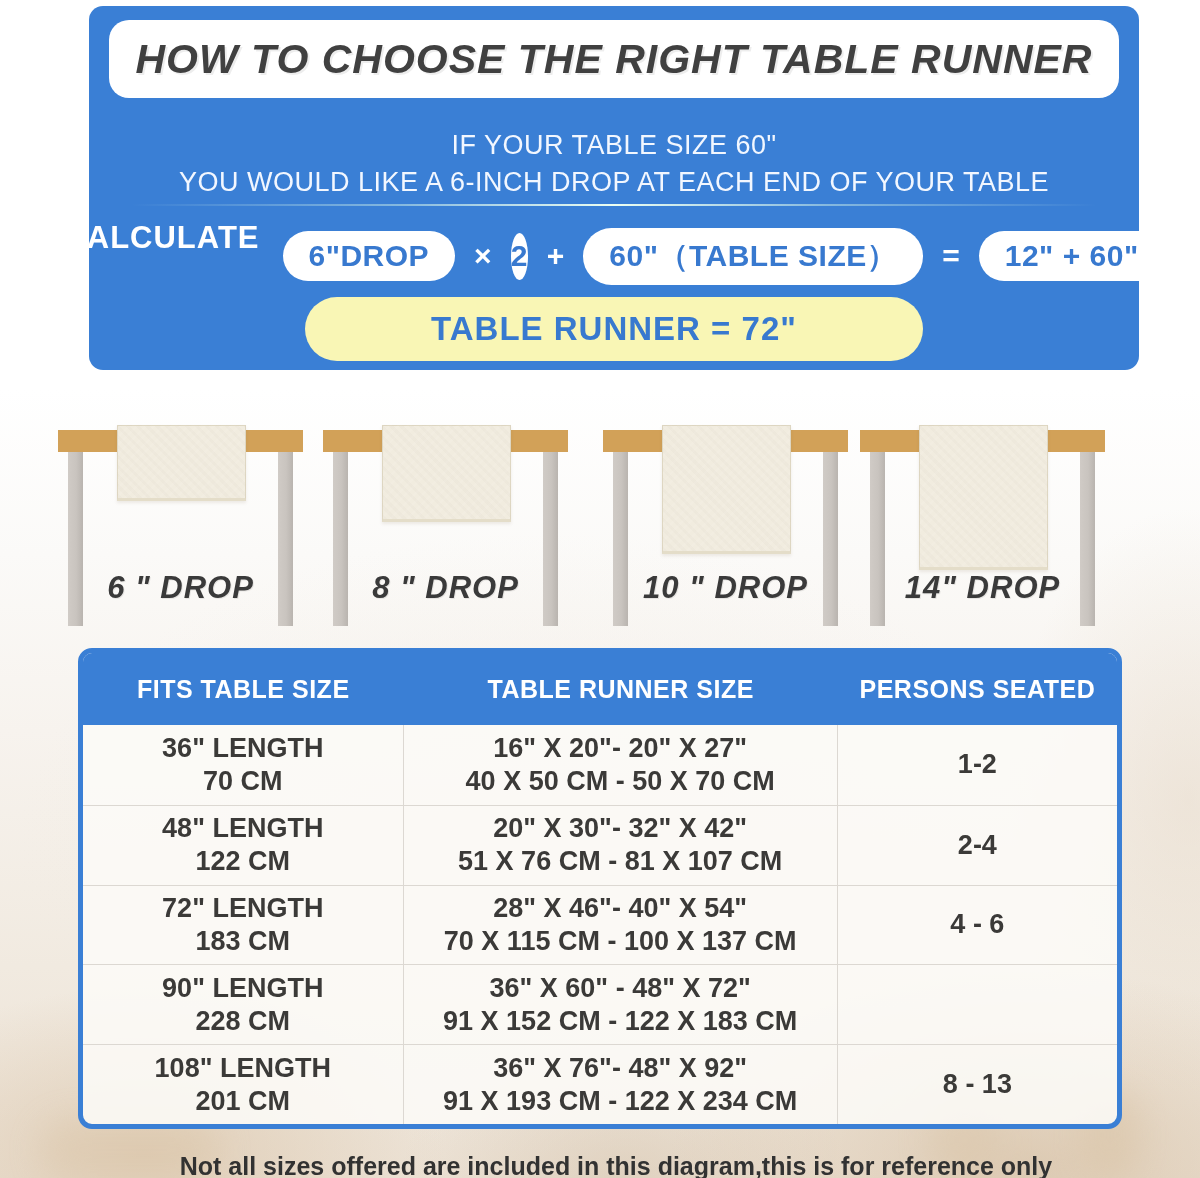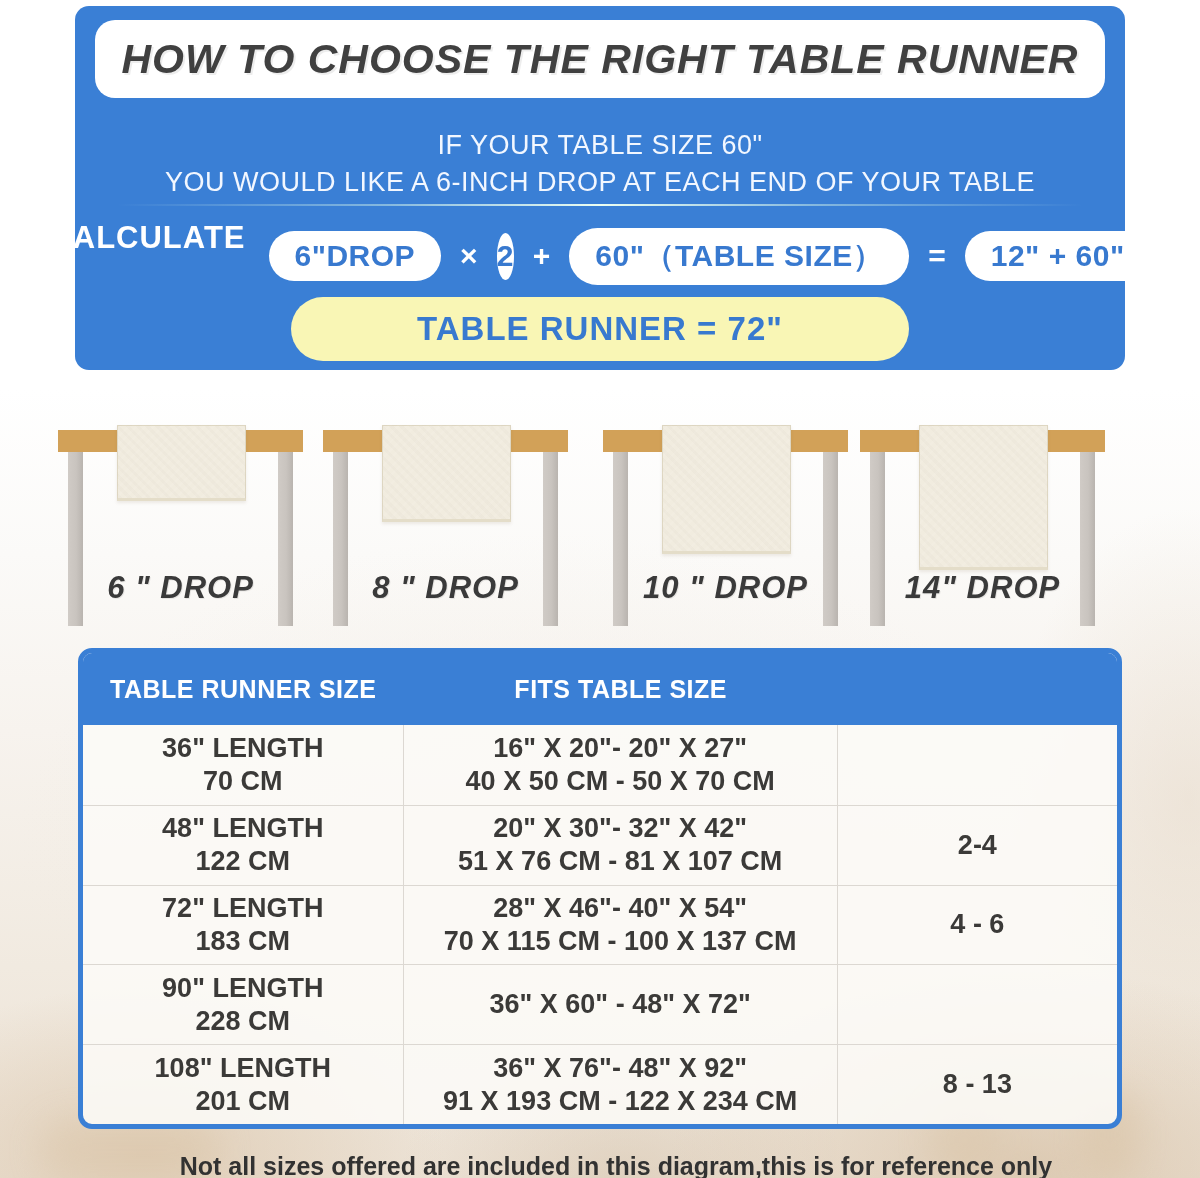--- a/index.html
+++ b/index.html
@@ -19,21 +19,21 @@
       radial-gradient(700px 420px at 45% 72%, rgba(240,234,226,.45), transparent 75%),
       linear-gradient(180deg,#ffffff 0%,#ffffff 33%,#fbfaf8 47%,#f7f3ee 62%,#f1eae0 82%,#ece2d5 100%);
   }
   .bg-blob{position:absolute;z-index:0;filter:blur(16px);opacity:.35;border-radius:40px;background:#d9c3a4;}
   .blob-1{left:40px;top:1120px;width:180px;height:60px;}
   .blob-2{left:930px;top:1100px;width:70px;height:80px;}
   .blob-3{left:1080px;top:1090px;width:60px;height:90px;opacity:.45;}
 
   
   .hero{
-    position:absolute;left:75px;top:6px;width:1050px;height:364px;z-index:2;
+    position:absolute;left:89px;top:6px;width:1050px;height:364px;z-index:2;
     background:var(--accent,#3a7fd5);border-radius:14px;
   }
   .title-box{
     position:absolute;left:20px;right:20px;top:14px;height:78px;
     background:#ffffff;border-radius:20px;
     display:flex;align-items:center;justify-content:center;
   }
   .title-box h1{
     margin:0;font-size:41px;font-weight:bold;font-style:italic;
     color:#404040;letter-spacing:1px;white-space:nowrap;
@@ -183,33 +183,37 @@
     <div class="runner" style="height: 141px;"></div>
     <div class="tabletop"></div>
     <div class="leg leg-l"></div>
     <div class="leg leg-r"></div>
     <div class="drop-label">14" DROP</div>
   </div>
 </section>
 
 <section class="size-table">
   <div class="thead">
+    <span>FITS TABLE SIZE</span>
     <span>TABLE RUNNER SIZE</span>
-    <span>FITS TABLE SIZE</span>
+    <span>PERSONS SEATED</span>
   </div>
   <div class="tbody">
   <div class="trow">
     <div class="cell c1">
       <div class="l1">36" LENGTH</div>
       <div class="l2">70 CM</div>
     </div>
     <div class="cell c2">
       <div class="l1">16" X 20"- 20" X 27"</div>
       <div class="l2">40 X 50 CM - 50 X 70 CM</div>
     </div>
+    <div class="cell c3">
+      <div class="l1">1-2</div>
+    </div>
   </div>
 
   <div class="trow">
     <div class="cell c1">
       <div class="l1">48" LENGTH</div>
       <div class="l2">122 CM</div>
     </div>
     <div class="cell c2">
       <div class="l1">20" X 30"- 32" X 42"</div>
       <div class="l2">51 X 76 CM - 81 X 107 CM</div>
@@ -233,20 +237,21 @@
     </div>
   </div>
 
   <div class="trow">
     <div class="cell c1">
       <div class="l1">90" LENGTH</div>
       <div class="l2">228 CM</div>
     </div>
     <div class="cell c2">
       <div class="l1">36" X 60" - 48" X 72"</div>
+      <div class="l2">91 X 152 CM - 122 X 183 CM</div>
     </div>
   </div>
 
   <div class="trow">
     <div class="cell c1">
       <div class="l1">108" LENGTH</div>
       <div class="l2">201 CM</div>
     </div>
     <div class="cell c2">
       <div class="l1">36" X 76"- 48" X 92"</div>

